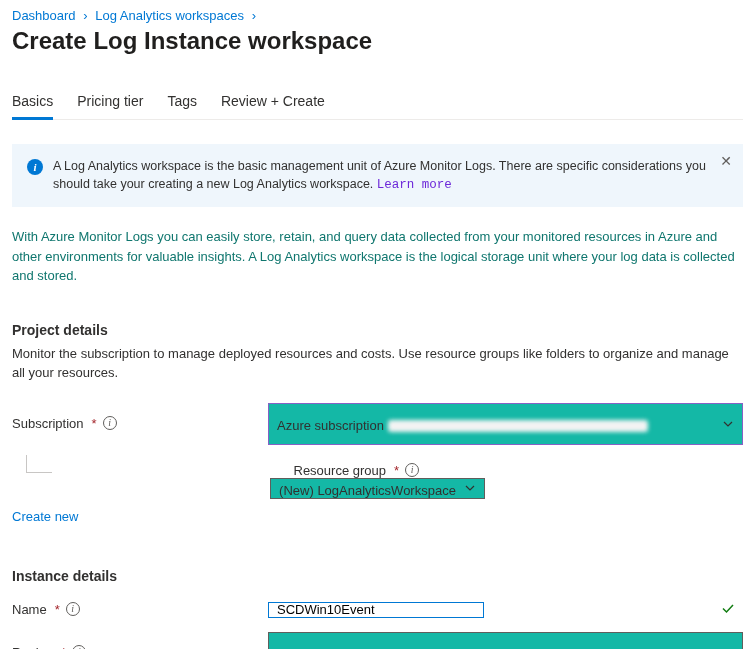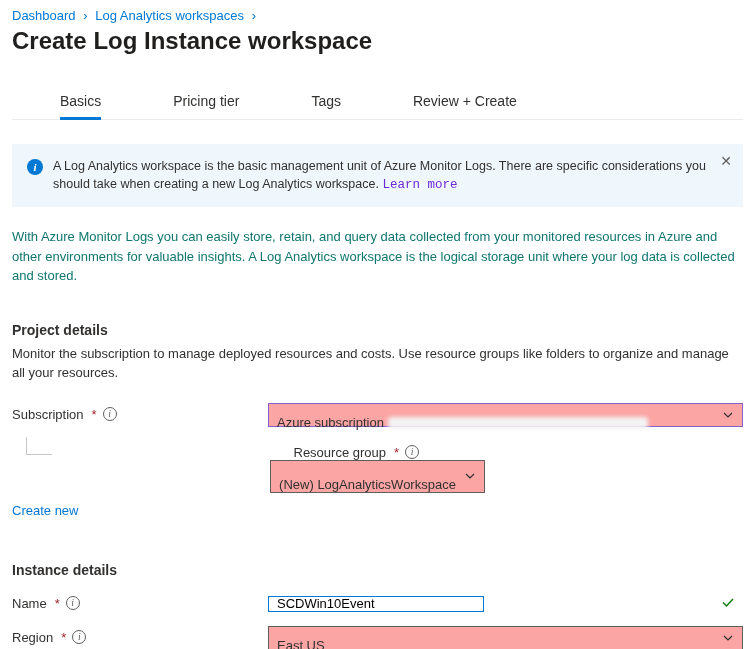--- a/index.html
+++ b/index.html
@@ -2,36 +2,36 @@
 <html><head>
 <meta charset="utf-8">
 <style>
 * { box-sizing: border-box; margin: 0; padding: 0; }
 body { font-family: 'Segoe UI', Tahoma, sans-serif; font-size: 13px; color: #323130; background: #fff; padding: 8px 12px; width: 755px; }
 .breadcrumb { font-size: 13px; margin-bottom: 4px; }
 .breadcrumb a { color: #0078d4; text-decoration: none; }
 .breadcrumb .sep { color: #0078d4; margin: 0 4px; }
 h1 { font-size: 24px; font-weight: 600; color: #201f1e; margin-bottom: 38px; }
 .tabs { display: flex; gap: 24px; border-bottom: 1px solid #edebe9; margin-bottom: 24px; }
-.tab { padding: 0 0 10px 0; font-size: 14px; color: #323130; cursor: pointer; position: relative; margin-left: 48px; }
+.tab { padding: 0 0 10px 0; font-size: 14px; color: #323130; cursor: pointer; position: relative; }
 .tab.active { font-weight: 400; }
 .tab.active::after { content:""; position:absolute; left:0; right:0; bottom:-1px; height:3px; background:#0078d4; }
 .infobox { background:#eff6fc; border:1px solid #eff6fc; padding:12px 14px; display:flex; align-items:flex-start; gap:10px; position:relative; margin-bottom:20px; }
 .info-icon { flex:0 0 auto; width:16px; height:16px; border-radius:50%; background:#0078d4; color:#fff; font-family: Georgia, serif; font-weight:bold; font-size:11px; font-style: italic; text-align:center; line-height:16px; margin-top:2px; }
 .infobox-text { font-size:12.5px; line-height:1.45; color:#323130; }
 .infobox-text a { color:#6d28d9; text-decoration:none;font-family:Liberation Mono, monospace; }
 .infobox-close { position:absolute; top:8px; right:10px; font-size:14px; cursor:pointer; color:#605e5c; }
 .intro { font-size:13px; line-height:1.5; color:#0f766e; margin-bottom:36px; }
 .section-title { font-size:14px; font-weight:600; margin-bottom:6px; color:#323130; }
 .section-sub { font-size:13px; line-height:1.5; color:#323130; margin-bottom:20px; }
 .form-row { display:flex; align-items:center; margin-bottom:10px; }
 .form-label-wrap { width:256px; display:flex; gap:6px; font-size:13px; }
 .req { color:#a4262c; margin-left:2px; }
 .help-icon { width:14px; height:14px; border:1px solid #605e5c; border-radius:50%; color:#605e5c; font-family: Georgia, serif; font-size:10px; font-style: italic; line-height:12px; text-align:center; cursor:default; }
-.dropdown { position:relative; flex:1; height:24px; border:1px solid #605e5c; background:#fca5a5; display:flex; align-items:center; padding:16px 28px 0 8px; font-size:13px; cursor:pointer; }
+.dropdown { position:relative; flex:1; height:42px; border:1px solid #605e5c; background:#14b8a6; display:flex; align-items:center; padding:4px 28px 0 8px; font-size:13px; cursor:pointer; }
 .dropdown.selected-purple { border-color:#8661c5; }
 .chevron { position:absolute; right:8px; top:50%; transform:translateY(-50%); }
 .chevron svg { display:block; }
 .indent-connector { position:absolute; left:14px; top:0; width:26px; height:18px; border-left:1px solid #c8c6c4; border-bottom:1px solid #c8c6c4; }
 .row-rg { position:relative; padding-top:8px; margin-top:4px;flex-direction:column; }
 .row-rg .form-label-wrap { padding-left:44px; width:256px; }
 .create-new { margin-top:4px; font-size:13px; }
 .create-new a { color:#0078d4; text-decoration:none; }
 .textinput { flex:1; height:16px; border:1px solid #0078d4; padding:0 30px 0 8px; font-size:13px; outline:none; font-family:inherit; }
 .name-row { position:relative; }
@@ -54,21 +54,21 @@
 <div class="tabs">
   <div class="tab active">Basics</div>
   <div class="tab">Pricing tier</div>
   <div class="tab">Tags</div>
   <div class="tab">Review + Create</div>
 </div>
 
 <div class="infobox">
   <div class="info-icon">i</div>
   <div class="infobox-text">
-    <span>A Log Analytics workspace is the basic management unit of Azure Monitor Logs. There are specific considerations you should take when creating a new Log Analytics workspace.</span>
+    <span>A Log Analytics workspace is the basic management unit of Azure Monitor Logs. There are specific considerations you should take your creating a new Log Analytics workspace.</span>
     <a href="#">Learn more</a>
   </div>
   <div class="infobox-close">✕</div>
 </div>
 
 <p class="intro">With Azure Monitor Logs you can easily store, retain, and query data collected from your monitored resources in Azure and other environments for valuable insights. A Log Analytics workspace is the logical storage unit where your log data is collected and stored.</p>
 
 <div class="section-title">Project details</div>
 <p class="section-sub">Monitor the subscription to manage deployed resources and costs. Use resource groups like folders to organize and manage all your resources.</p>
 

